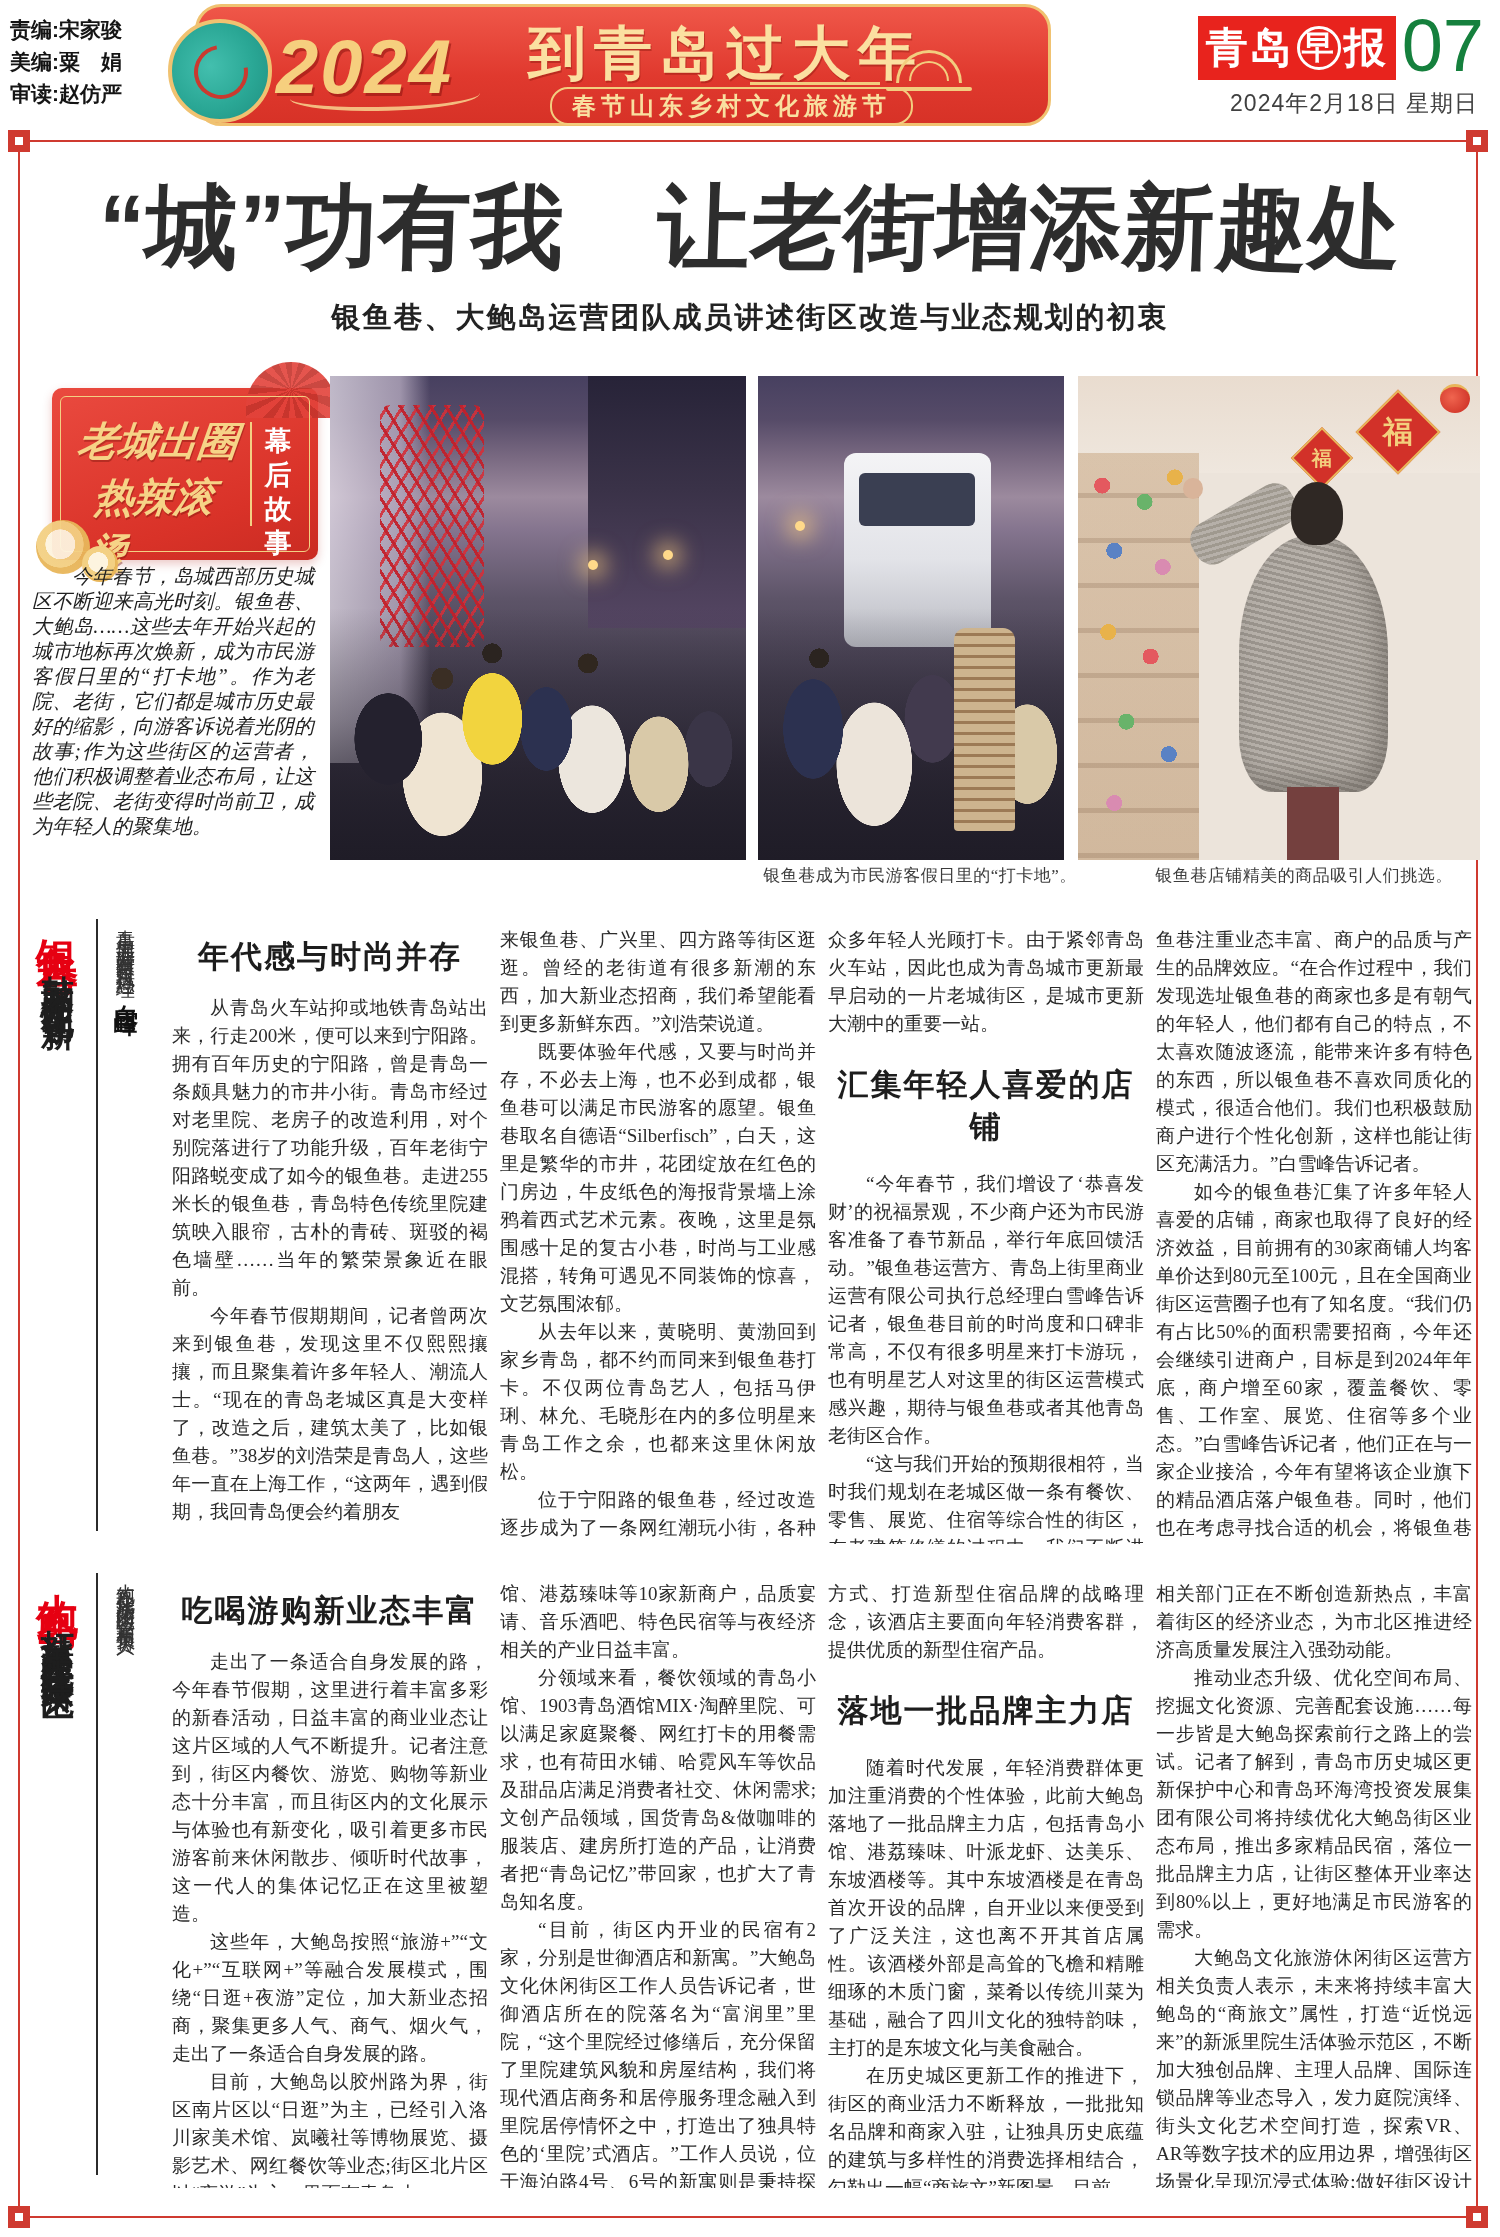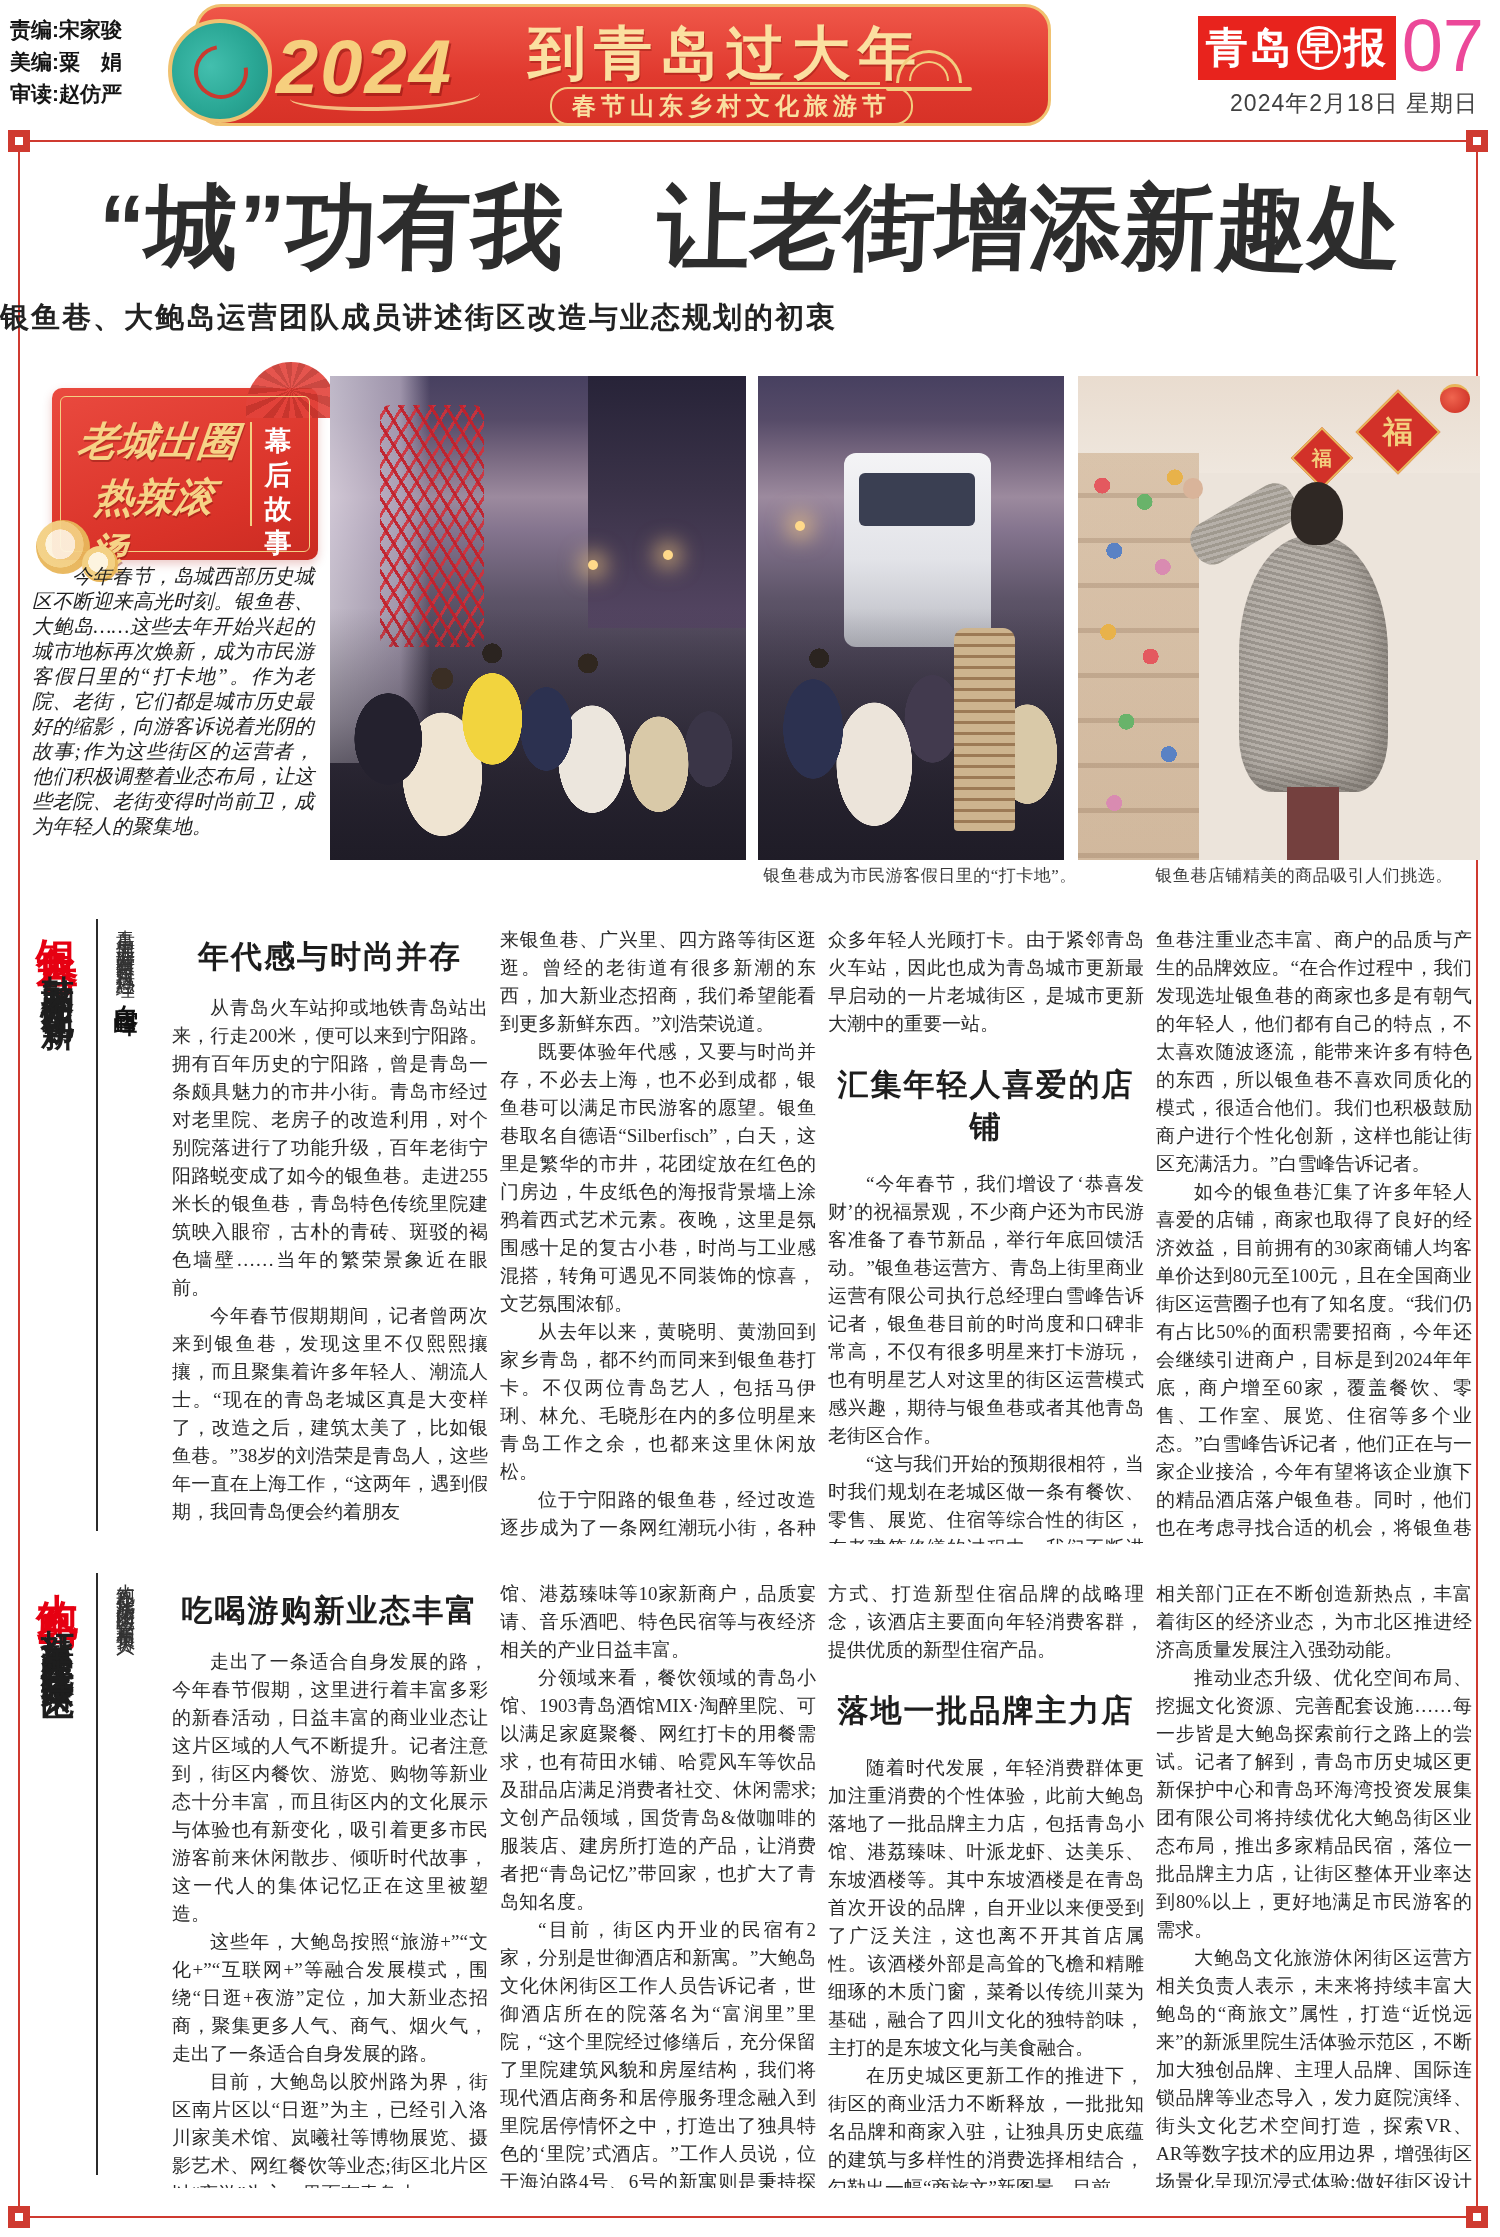--- a/index.html
+++ b/index.html
@@ -31,34 +31,34 @@
   .banner-noodles{position:absolute;right:86px;bottom:40px;width:66px;height:33px;
           border:3px solid #f2cd7f;border-bottom:none;border-radius:66px 66px 0 0;box-sizing:border-box;}
   .banner-noodles-inner{position:absolute;left:10px;top:8px;width:40px;height:20px;border:2px solid #f2cd7f;
           border-bottom:none;border-radius:40px 40px 0 0;box-sizing:border-box;}
   .banner-noodles-base{position:absolute;right:76px;bottom:32px;width:86px;height:4px;background:#f2cd7f;border-radius:2px;}
   .logo-row{position:absolute;right:16px;top:16px;display:flex;align-items:flex-start;gap:6px;}
   .logo-block{background:#e8231d;color:#fff;font-family:"Liberation Sans",sans-serif;font-weight:900;
           font-size:42px;padding:4px 8px;display:flex;align-items:center;gap:3px;letter-spacing:2px;}
   .logo-circ{display:inline-flex;width:44px;height:44px;border:3px solid #fff;border-radius:50%;
           align-items:center;justify-content:center;font-size:32px;box-sizing:border-box;}
-  .page-num{font-family:"Liberation Sans",sans-serif;font-size:74px;font-weight:400;color:#ec4899;line-height:60px;}
+  .page-num{font-family:"Liberation Sans",sans-serif;font-size:74px;font-weight:400;color:#15803d;line-height:60px;}
   .date-line{position:absolute;right:22px;top:88px;font-family:"Liberation Sans",sans-serif;
           font-size:23px;color:#404040;letter-spacing:1px;}
   
   .frame{position:absolute;left:18px;top:140px;width:1460px;height:2078px;border:2.5px solid #cf3a30;box-sizing:border-box;}
   .corner{position:absolute;width:22px;height:22px;background:#cf3a30;}
   .corner::after{content:"";position:absolute;left:7px;top:7px;width:8px;height:8px;background:#fff;}
   .c-tl{left:-12px;top:-12px;} .c-tr{right:-12px;top:-12px;}
   .c-bl{left:-12px;bottom:-12px;} .c-br{right:-12px;bottom:-12px;}
   
   .headline{position:absolute;left:0;top:166px;width:100%;text-align:center;
           font-family:"Liberation Sans","DejaVu Sans",sans-serif;font-size:92px;font-weight:900;
           color:#2d2d2d;letter-spacing:1px;transform:skewX(-2deg);}
-  .subhead{position:absolute;left:0;top:298px;width:100%;text-align:left;
+  .subhead{position:absolute;left:0;top:298px;width:100%;text-align:center;
           font-family:Liberation Sans, sans-serif;font-size:29px;font-weight:700;color:#222;letter-spacing:2px;}
   
   .badge{position:absolute;left:52px;top:388px;width:266px;height:172px;border-radius:10px;
           background:linear-gradient(160deg,#ea4a3f 0%,#d93228 70%,#c92b22 100%);
           box-shadow:0 4px 10px rgba(180,40,30,.25);}
   .badge-inner{position:absolute;left:8px;top:8px;right:8px;bottom:8px;border:1.5px solid #f3d083;border-radius:6px;}
   .badge-fan{position:absolute;right:-18px;top:-26px;width:90px;height:56px;border-radius:90px 90px 0 0;
           background:repeating-conic-gradient(from 250deg,#e2423a 0 14deg,#c5342c 14deg 28deg);opacity:.9;}
   .badge-cloud{position:absolute;left:-16px;bottom:-14px;width:54px;height:54px;border-radius:50%;
           background:radial-gradient(circle at 45% 45%,#fdf4df 0 35%,#f3d083 36% 55%,#e8b65a 56% 100%);opacity:.95;}

